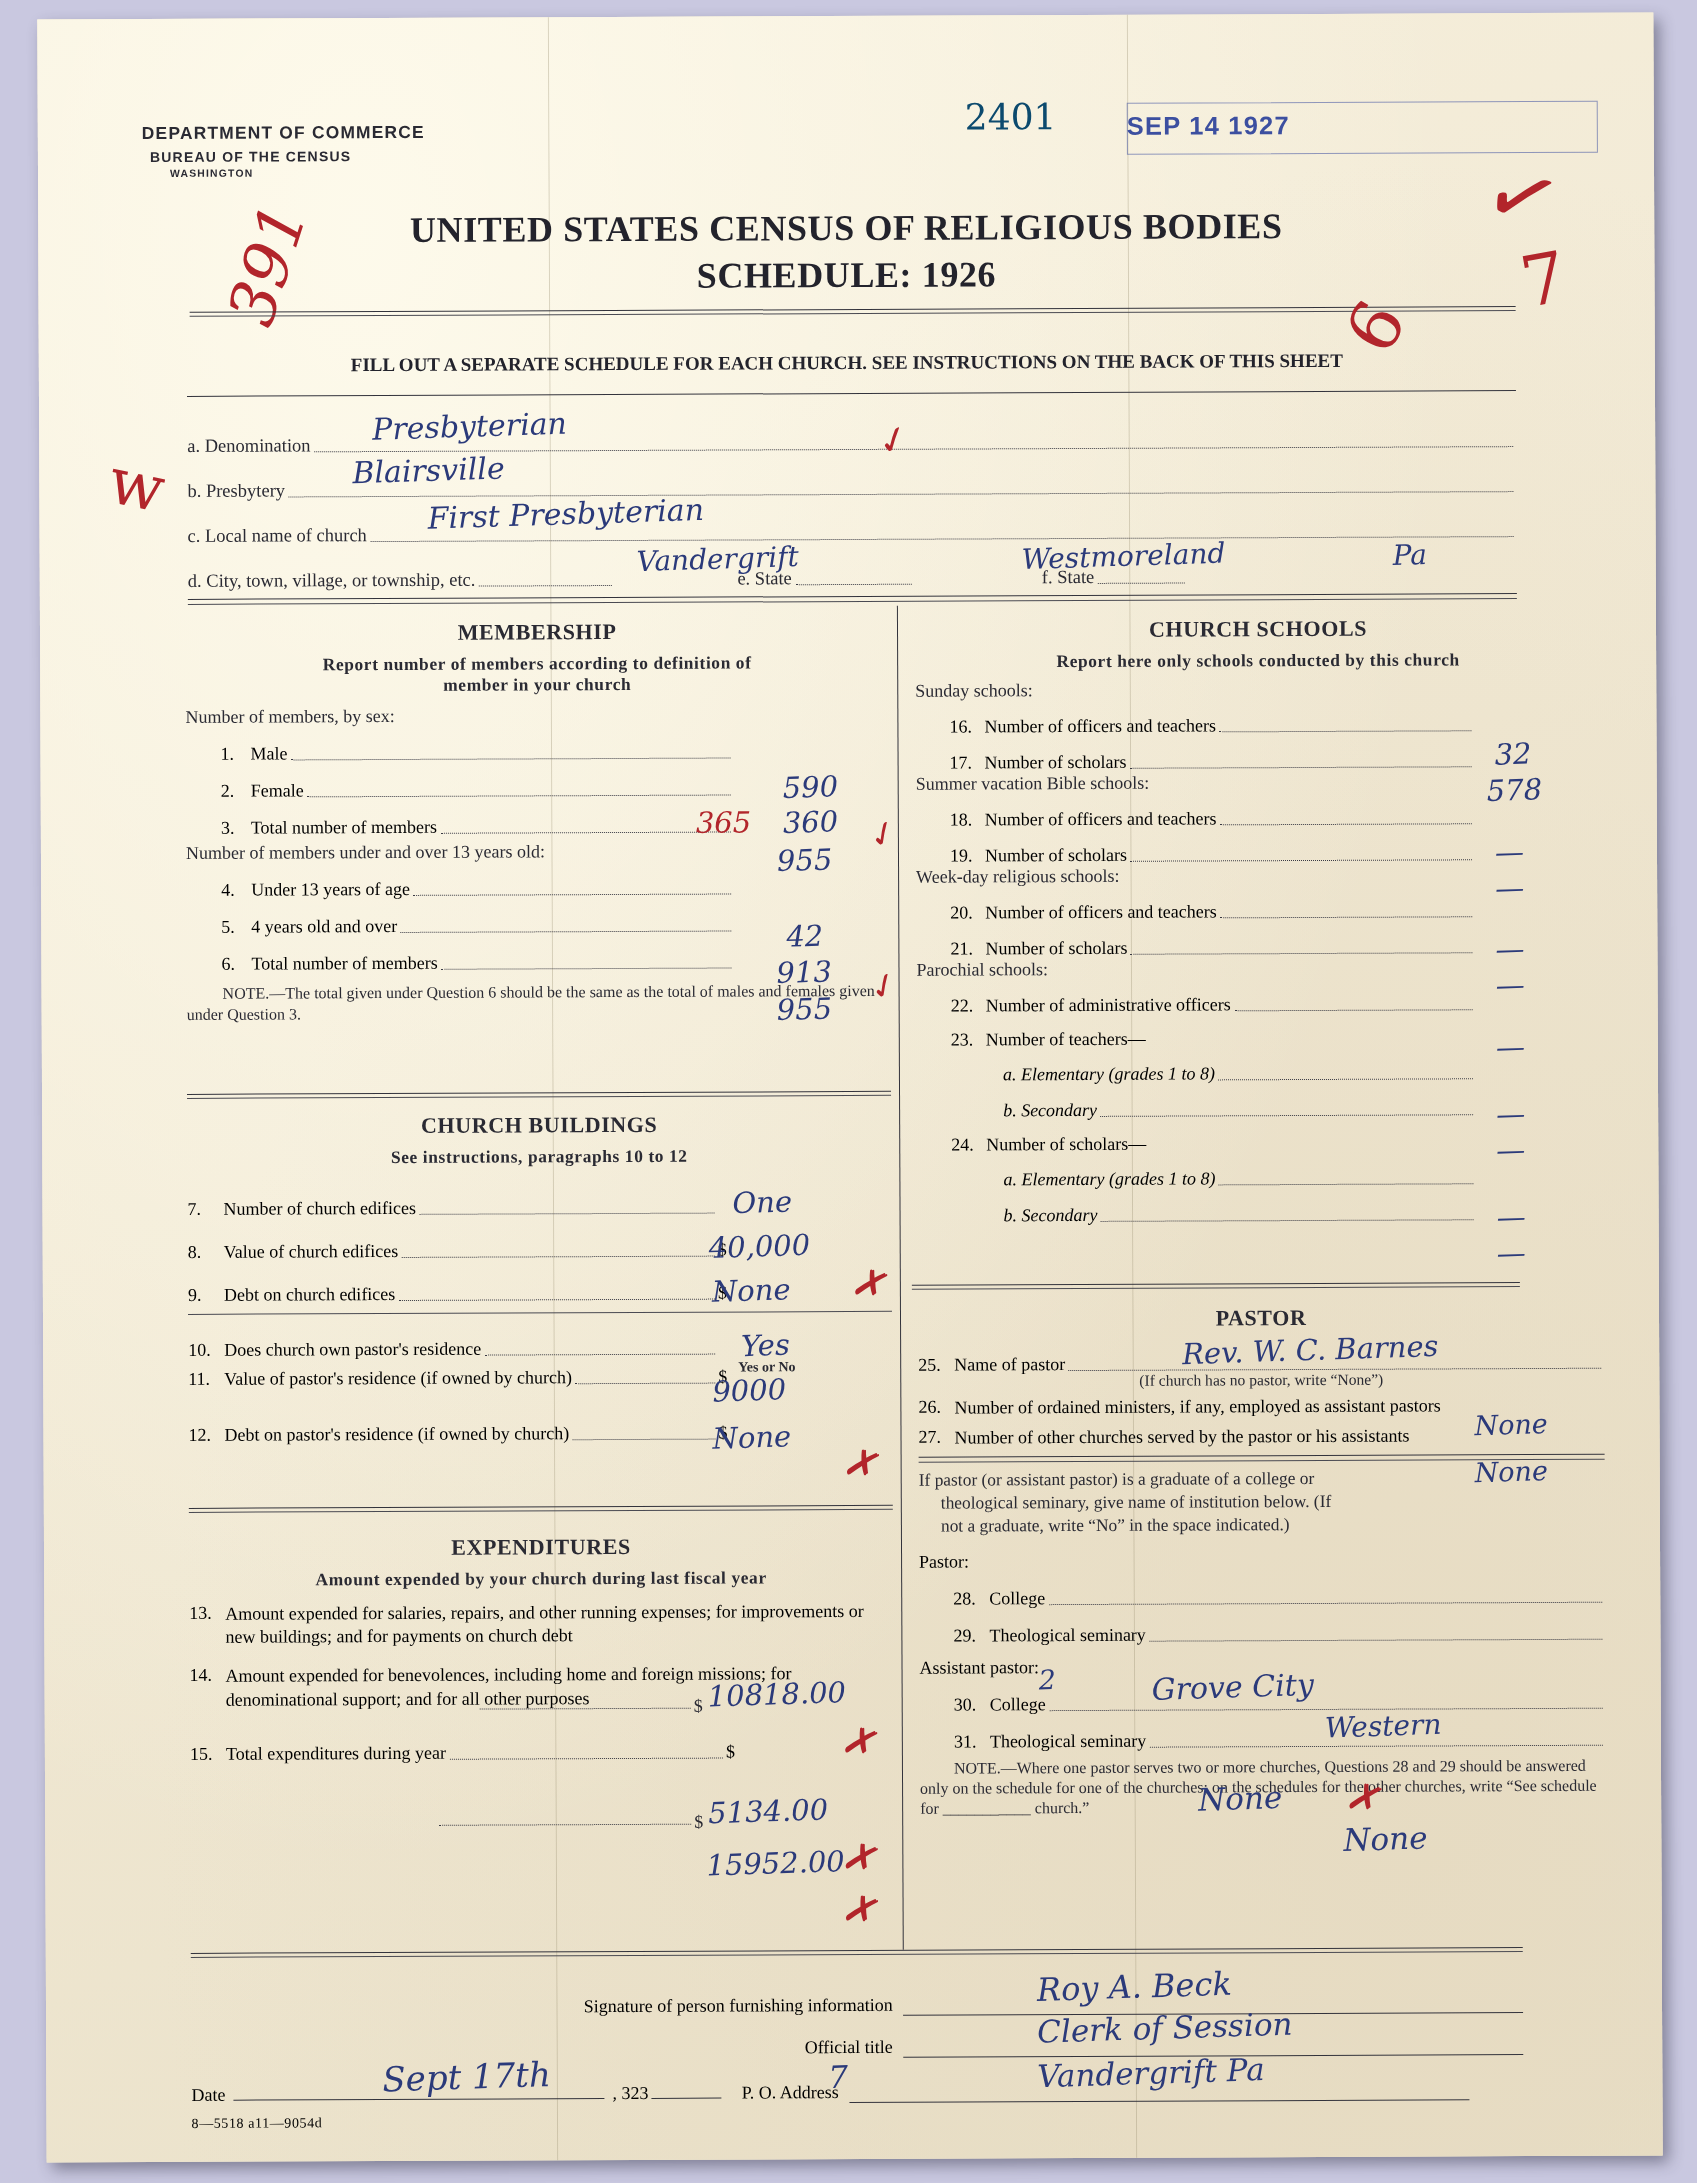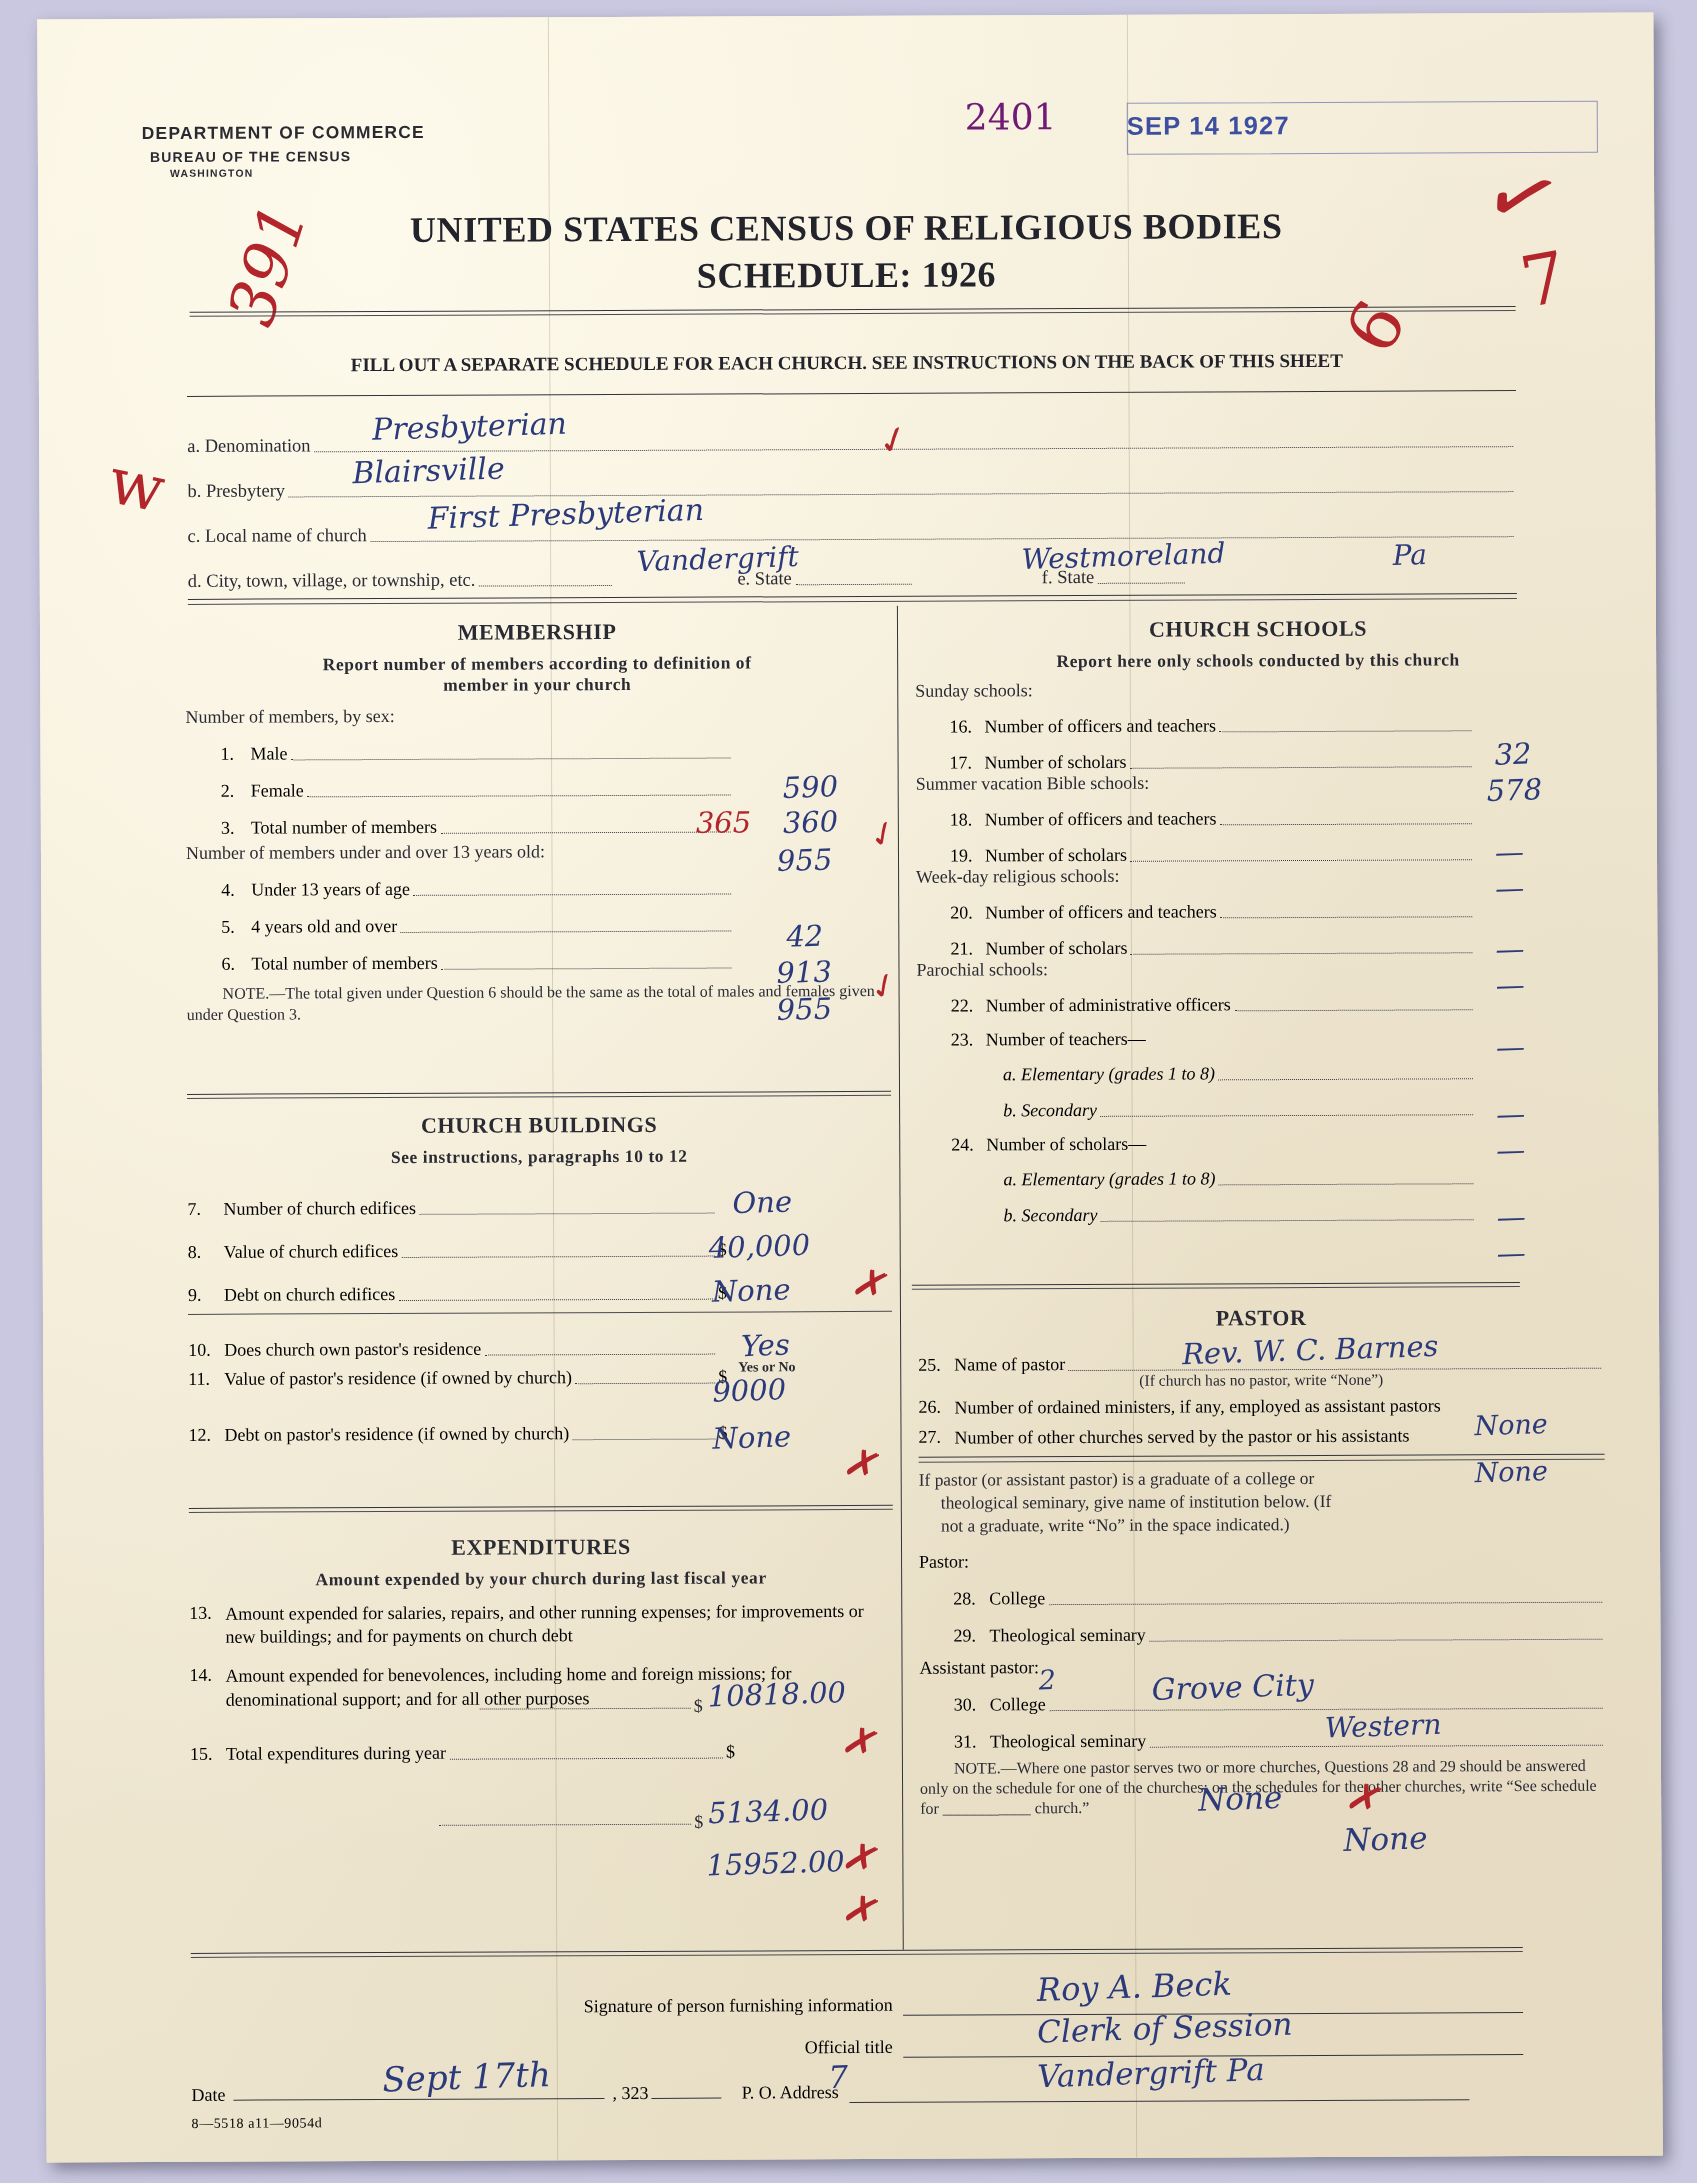--- a/index.html
+++ b/index.html
@@ -77,21 +77,21 @@
   <div class="fold" style="left:1089px;"></div>
 
   <div class="content">
 
     <div style="position:absolute;left:104px;top:104px;">
       <div class="hdr-dept blk" style="font-size:17.4px;">DEPARTMENT OF COMMERCE</div>
       <div class="hdr-dept blk" style="font-size:14px;margin-top:4.6px;margin-left:8px;">BUREAU OF THE CENSUS</div>
       <div class="hdr-dept blk" style="font-size:10.4px;margin-top:3.5px;margin-left:28px;">WASHINGTON</div>
     </div>
 
-    <div style="position:absolute;left:927px;top:81px;font-size:36px;color:#701a75;font-family:'DejaVu Serif',serif;">2401</div>
+    <div style="position:absolute;left:927px;top:81px;font-size:36px;color:#0c4a6e;font-family:'DejaVu Serif',serif;">2401</div>
     <div class="stamp" style="position:absolute;left:1089px;top:97px;font-size:25.5px;">SEP 14 1927</div>
     <div style="position:absolute;left:1089px;top:88px;width:469px;height:50px;border:1.7px solid #3c4fa0;opacity:.55;"></div>
 
     <div class="hand-red" style="position:absolute;left:168px;top:209px;font-size:64px;transform:rotate(-72deg);">391</div>
 
     <div class="title" style="position:absolute;left:0;right:0;top:191px;font-size:36px;">UNITED STATES CENSUS OF RELIGIOUS BODIES</div>
     <div class="title" style="position:absolute;left:0;right:0;top:238px;font-size:36px;">SCHEDULE: 1926</div>
 
     <div class="rule" style="position:absolute;left:151px;right:139px;top:293px;"></div>
     <div class="rule-thin" style="position:absolute;left:151px;right:139px;top:297px;"></div>

